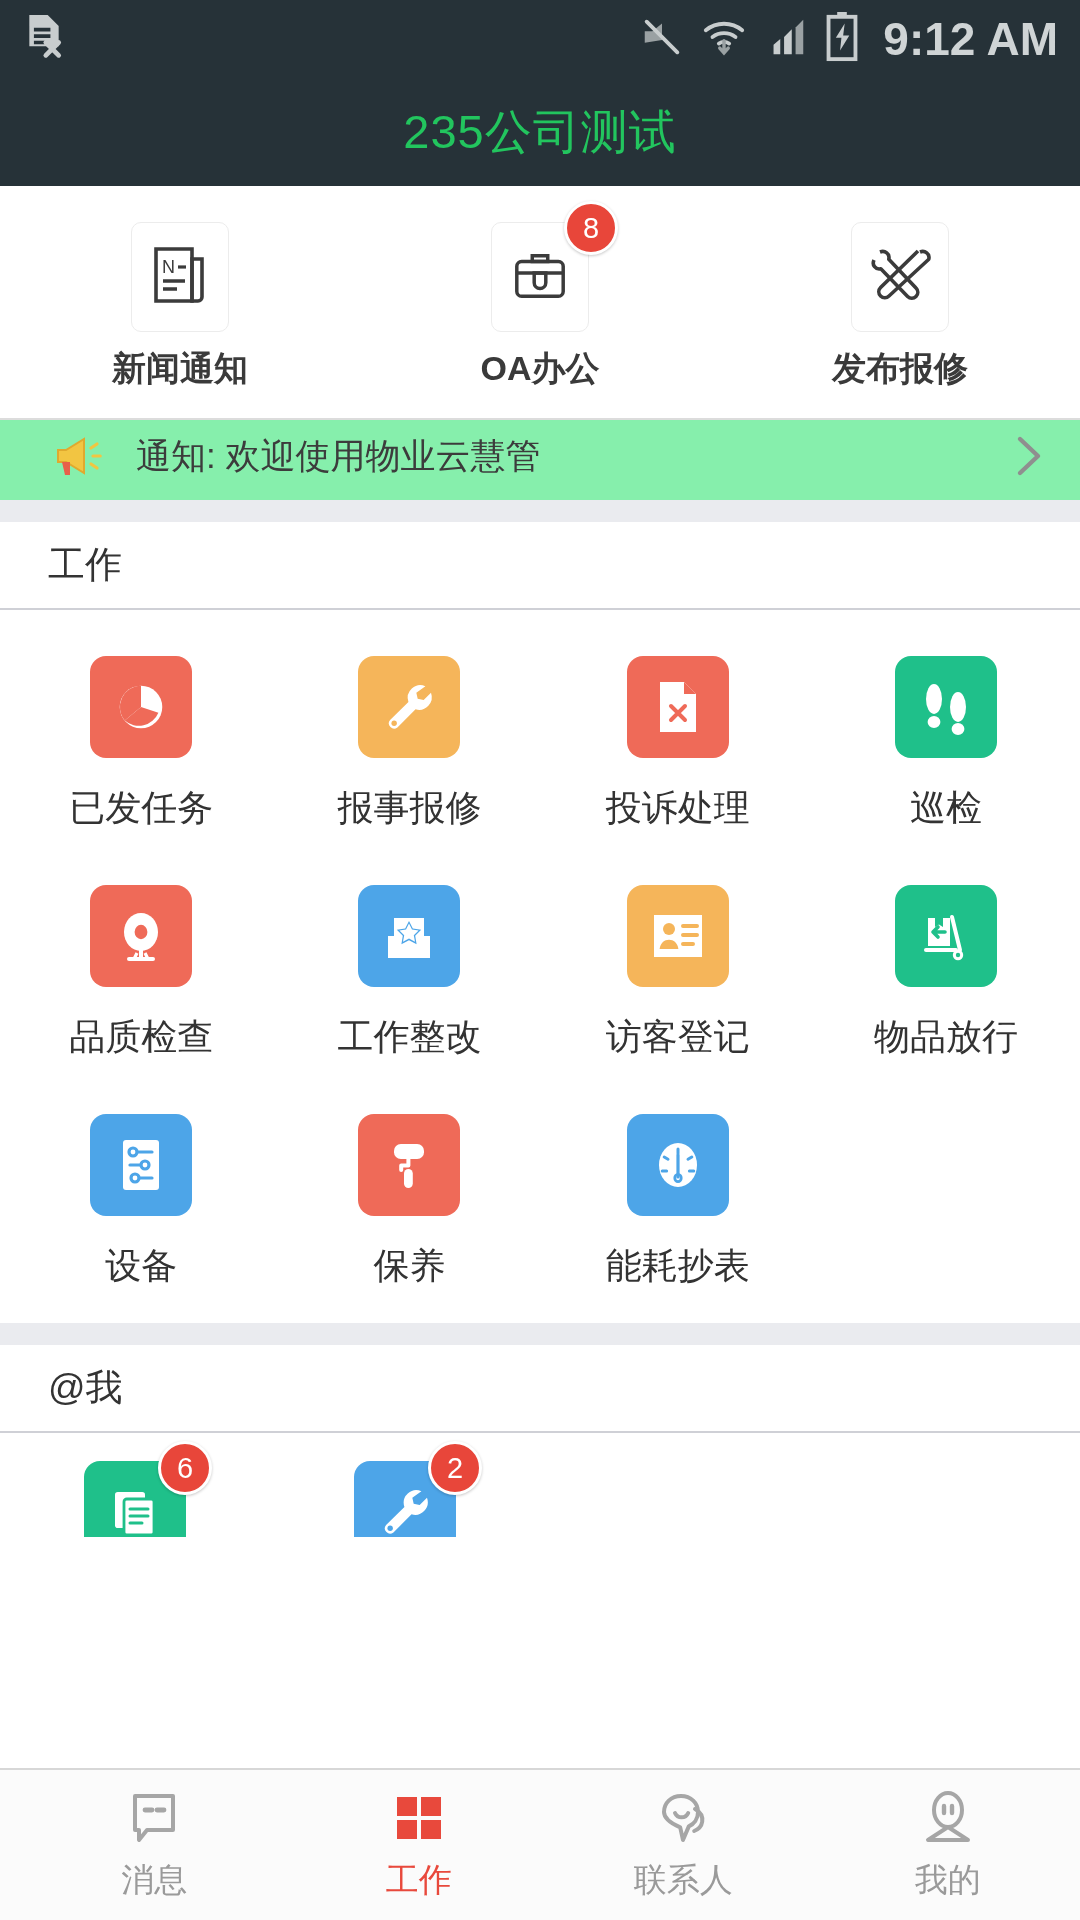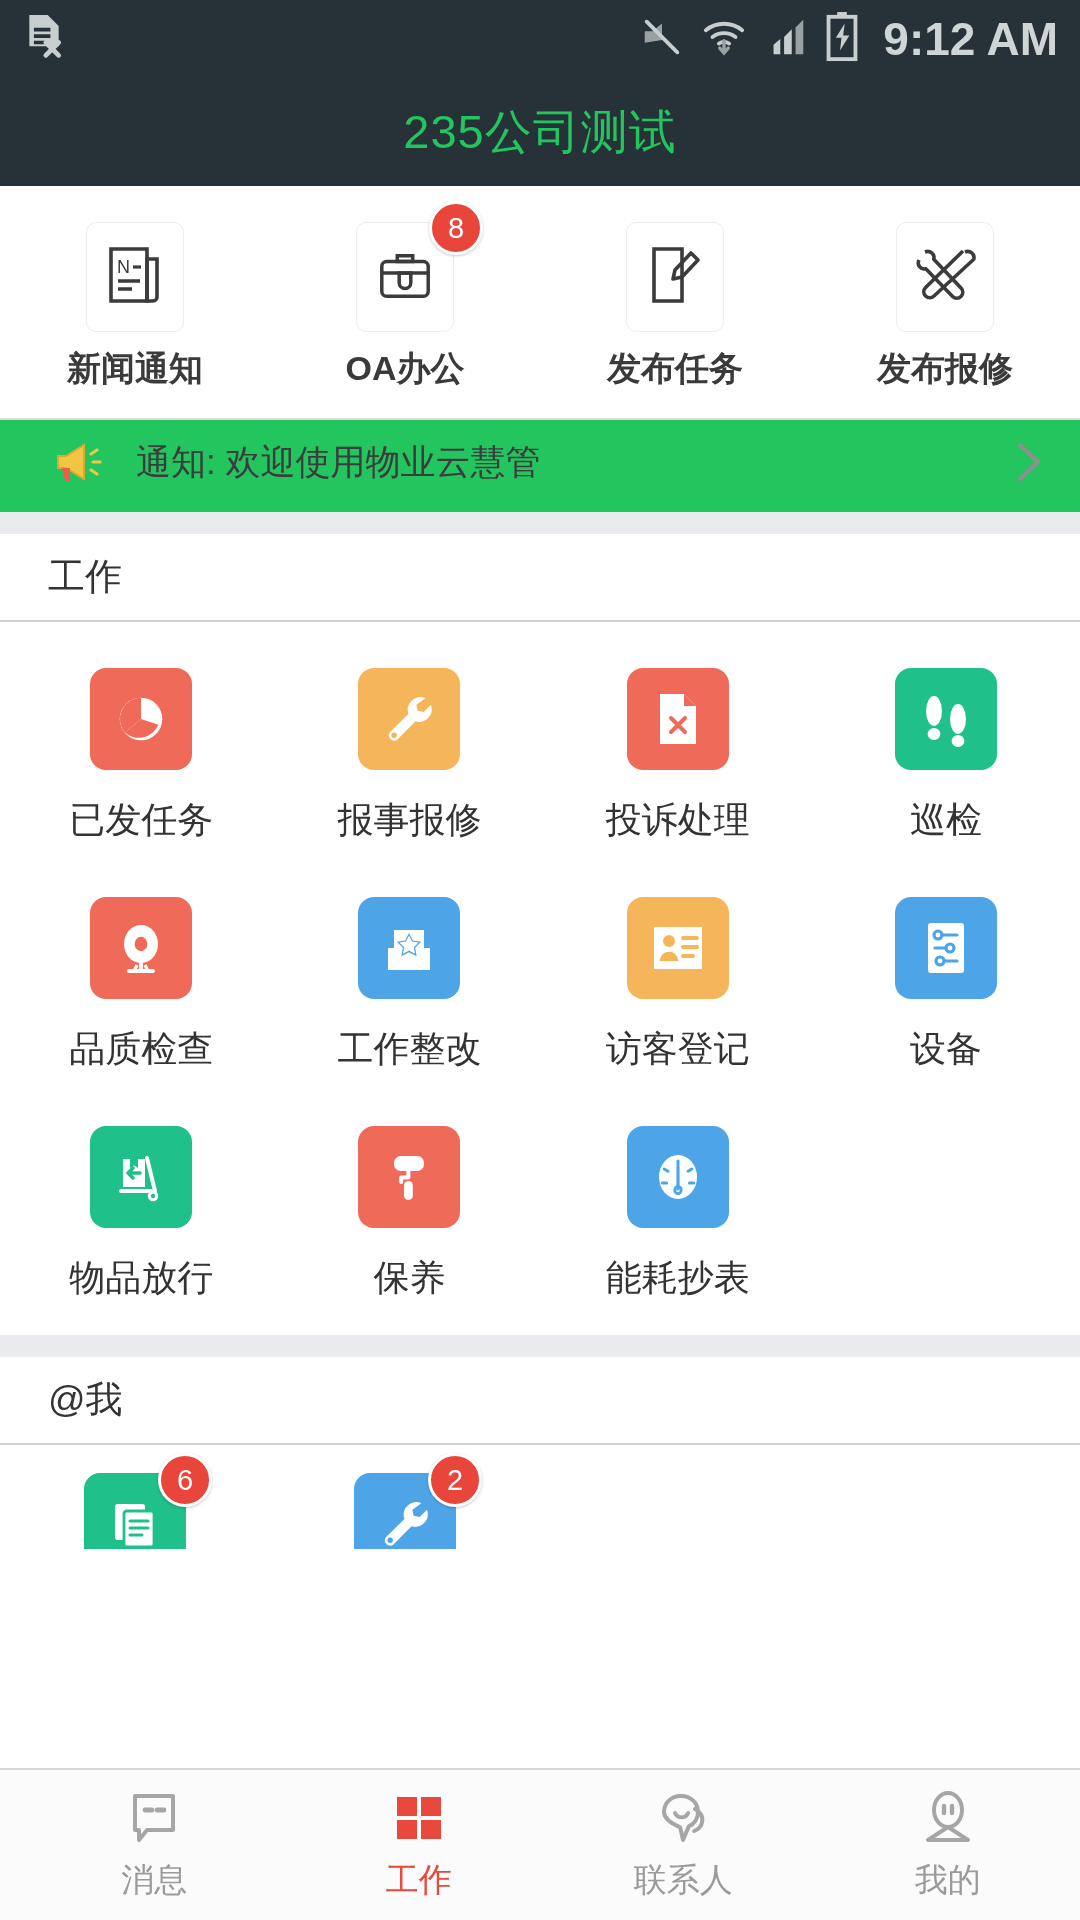--- a/index.html
+++ b/index.html
@@ -87,22 +87,22 @@
     border: 3px solid #ffffff;
     box-shadow: 0 1px 3px rgba(0,0,0,.22);
   }
   .quick-tile .badge { top: -22px; right: -30px; }
 
   .divider-line { height: 2px; background: #dcdcdc; }
   .gap-band { height: 22px; background: #eaebef; }
 
   
   .notice {
-    height: 92px;
-    background: #22c55e;
+    height: 80px;
+    background: #86efac;
     display: flex;
     align-items: center;
     padding: 0 34px 8px 52px;
   }
   .notice-icon { width: 54px; height: 46px; flex: none; }
   .notice-text {
     margin-left: 30px;
     font-size: 35px;
     color: #3c3c3c;
   }
@@ -256,31 +256,20 @@
           <rect x="4" y="8" width="24" height="18" rx="2.5" fill="none" stroke="#3b3b3b" stroke-width="1.8"></rect>
           <path d="M4 14h24" stroke="#3b3b3b" stroke-width="1.8"></path>
           <path d="M13 14h6v5a3 3 0 01-6 0z" fill="none" stroke="#3b3b3b" stroke-width="1.8"></path>
         </svg>
       </span>
       <span class="badge">8</span>
     </div>
     <span class="quick-label">OA办公</span>
   </div>
 
-  <div class="quick-item">
-    <div class="quick-tile">
-      <span>
-        <svg width="58" height="64" viewBox="0 0 29 32">
-          <path d="M4 3h14v26H4z" fill="none" stroke="#3b3b3b" stroke-width="1.8"></path>
-          <path d="M14.5 13.5L22.5 5l3.5 3.5-8 8.5-4.5 1z" fill="none" stroke="#3b3b3b" stroke-width="1.8" stroke-linejoin="round"></path>
-        </svg>
-      </span>
-    </div>
-    <span class="quick-label">发布任务</span>
-  </div>
 
   <div class="quick-item">
     <div class="quick-tile">
       <span>
         <svg width="64" height="62" viewBox="0 0 32 31">
           <path d="M6 4c2.5-1 5 1 4.4 3.6L24 22c1.2 1.2 1.2 3 0 4.2s-3 1.2-4.2 0L6.4 12.4C3.8 13 1.8 10.5 3 8" fill="none" stroke="#3b3b3b" stroke-width="1.8" stroke-linejoin="round"></path>
           <path d="M26 4c2.5-1 5 1 4.4 3.6L10.5 26c-1.2 1.2-3 1.2-4.2 0s-1.2-3 0-4.2L25 3.5" fill="none" stroke="#3b3b3b" stroke-width="1.8" stroke-linejoin="round"></path>
         </svg>
       </span>
     </div>
@@ -405,54 +394,54 @@
           <circle cx="9.5" cy="9" r="3" fill="#f5b55a"></circle>
           <path d="M4.8 19c.4-3 2.4-4.6 4.7-4.6S13.8 16 14.2 19z" fill="#f5b55a"></path>
           <path d="M16.5 7.5h7M16.5 12h7M16.5 16.5h5" stroke="#f5b55a" stroke-width="2" stroke-linecap="round"></path>
         </svg>
       </span>
     </div>
     <span class="cell-label">访客登记</span>
   </div>
 
   <div class="cell">
+    <div class="tile" style="background:#1fc08a">
+      <span>
+        <svg width="56" height="56" viewBox="0 0 28 28">
+          <path d="M5 5h11v14H5z" fill="#fff"></path>
+          <path d="M8.5 5h4v4.5l-2-1.3-2 1.3z" fill="#1fc08a"></path>
+          <path d="M13.5 12H7.5M10 9.5L7.5 12l2.5 2.5" stroke="#1fc08a" stroke-width="1.8" fill="none" stroke-linecap="round" stroke-linejoin="round"></path>
+          <path d="M17 4.5L21 21" stroke="#fff" stroke-width="2" stroke-linecap="round"></path>
+          <path d="M4 21h15" stroke="#fff" stroke-width="2" stroke-linecap="round"></path>
+          <circle cx="20" cy="23.5" r="2.6" fill="#fff"></circle>
+          <circle cx="20" cy="23.5" r="1.1" fill="#1fc08a"></circle>
+        </svg>
+      </span>
+    </div>
+    <span class="cell-label">物品放行</span>
+  </div>
+
+  <div class="cell">
     <div class="tile" style="background:#4da5e8">
       <span>
         <svg width="48" height="58" viewBox="0 0 24 29">
           <rect x="3" y="2" width="18" height="25" rx="1.5" fill="#fff"></rect>
           <circle cx="8" cy="8" r="2" fill="none" stroke="#4da5e8" stroke-width="1.6"></circle>
           <path d="M10.5 8h7" stroke="#4da5e8" stroke-width="1.6" stroke-linecap="round"></path>
           <circle cx="14" cy="14.5" r="2" fill="none" stroke="#4da5e8" stroke-width="1.6"></circle>
           <path d="M6.5 14.5h5.2" stroke="#4da5e8" stroke-width="1.6" stroke-linecap="round"></path>
           <circle cx="9" cy="21" r="2" fill="none" stroke="#4da5e8" stroke-width="1.6"></circle>
           <path d="M11.5 21h6" stroke="#4da5e8" stroke-width="1.6" stroke-linecap="round"></path>
         </svg>
       </span>
     </div>
     <span class="cell-label">设备</span>
   </div>
 
   <div class="cell">
-    <div class="tile" style="background:#1fc08a">
-      <span>
-        <svg width="56" height="56" viewBox="0 0 28 28">
-          <path d="M5 5h11v14H5z" fill="#fff"></path>
-          <path d="M8.5 5h4v4.5l-2-1.3-2 1.3z" fill="#1fc08a"></path>
-          <path d="M13.5 12H7.5M10 9.5L7.5 12l2.5 2.5" stroke="#1fc08a" stroke-width="1.8" fill="none" stroke-linecap="round" stroke-linejoin="round"></path>
-          <path d="M17 4.5L21 21" stroke="#fff" stroke-width="2" stroke-linecap="round"></path>
-          <path d="M4 21h15" stroke="#fff" stroke-width="2" stroke-linecap="round"></path>
-          <circle cx="20" cy="23.5" r="2.6" fill="#fff"></circle>
-          <circle cx="20" cy="23.5" r="1.1" fill="#1fc08a"></circle>
-        </svg>
-      </span>
-    </div>
-    <span class="cell-label">物品放行</span>
-  </div>
-
-  <div class="cell">
     <div class="tile" style="background:#ef6a58">
       <span>
         <svg width="54" height="58" viewBox="0 0 27 29">
           <rect x="6" y="4" width="15" height="7.5" rx="3.4" fill="#fff"></rect>
           <path d="M13.2 11.5v3.2h-3.6v2.3" fill="none" stroke="#fff" stroke-width="2" stroke-linecap="round" stroke-linejoin="round"></path>
           <rect x="11" y="16.5" width="4.4" height="9.5" rx="2.2" fill="#fff"></rect>
         </svg>
       </span>
     </div>
     <span class="cell-label">保养</span>

